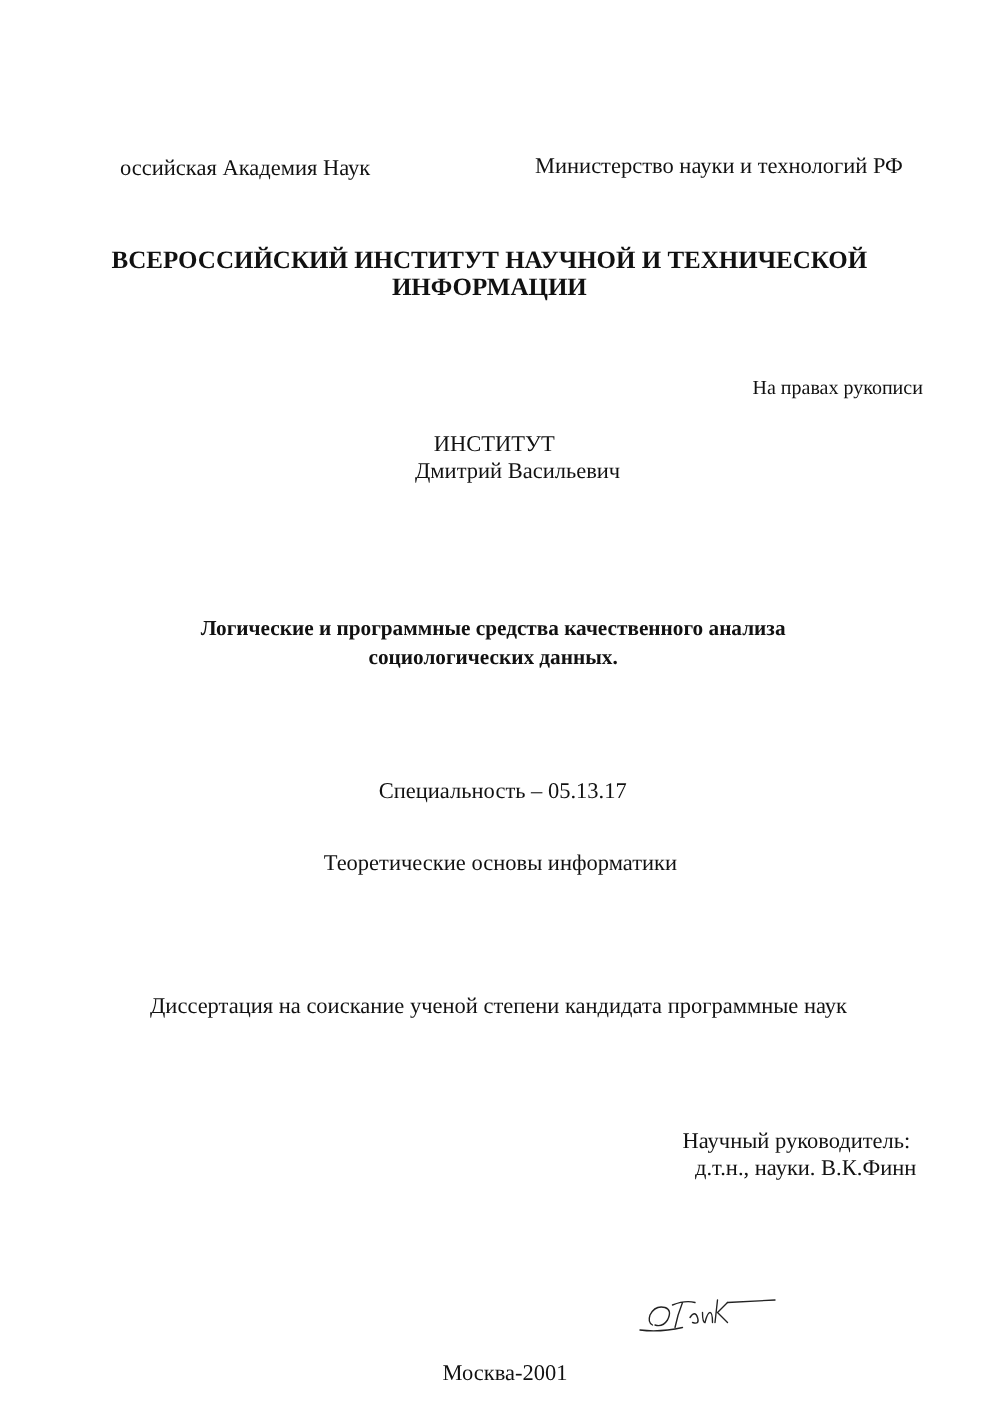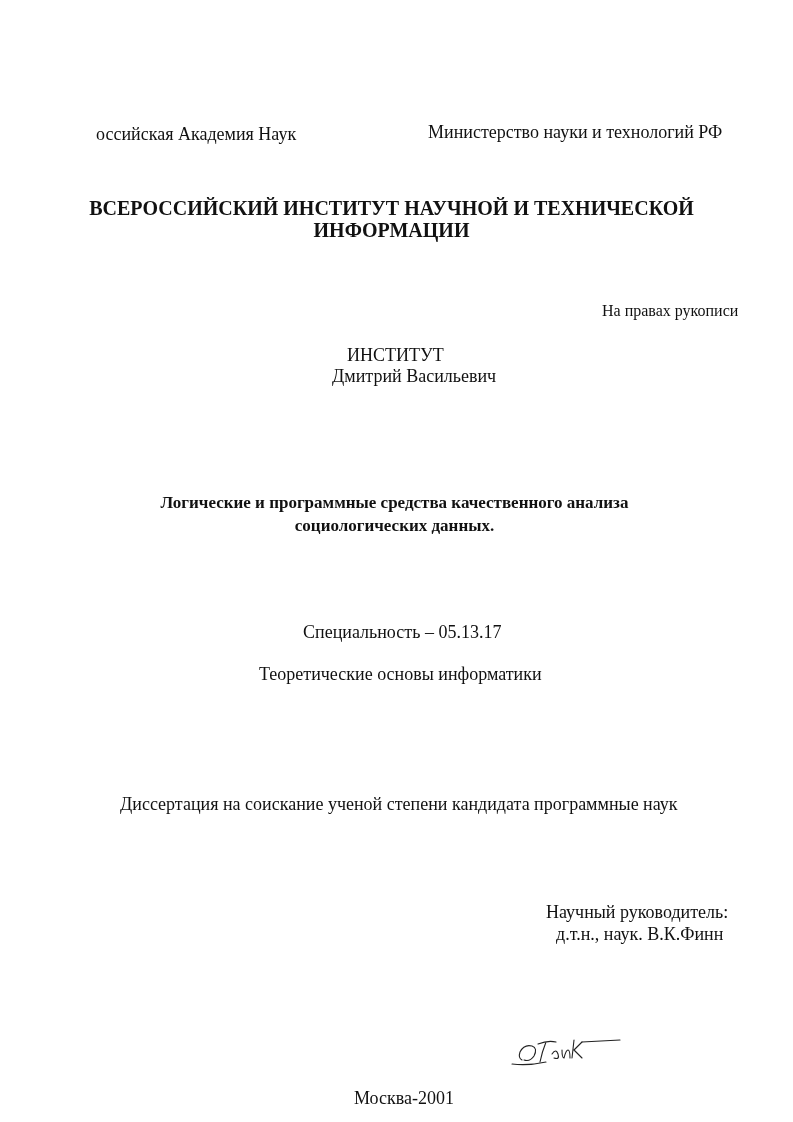--- a/index.html
+++ b/index.html
@@ -28,26 +28,26 @@
 
   <div class="abs" style="left:602px; top:258px; font-size:16px;margin-top:44px;">На правах рукописи</div>
 
   <div class="abs r18" style="left:347px; top:345px;">ИНСТИТУТ</div>
   <div class="abs r18" style="left:332px; top:366px;">Дмитрий Васильевич</div>
 
   <div class="abs b17 center" style="top:493px; left:-2px;">Логические и программные средства качественного анализа</div>
   <div class="abs b17 center" style="top:516px; left:-2px;">социологических данных.</div>
 
   <div class="abs r18" style="left:303px; top:622px;">Специальность – 05.13.17</div>
-  <div class="abs r18" style="left:259px; top:664px;">Теоретические основы информатики</div>
+  <div class="abs r18" style="left:259px; top:680px;">Теоретические основы информатики</div>
 
   <div class="abs r18" style="left:120px; top:794px;">Диссертация на соискание ученой степени кандидата программные наук</div>
 
   <div class="abs r18" style="left:546px; top:902px;">Научный руководитель:</div>
-  <div class="abs r18" style="left:556px; top:924px;">д.т.н., наук. В.К.Финн</div>
+  <div class="abs r18" style="left:556px; top:924px;">д.т.н., науки. В.К.Финн</div>
 
   <div class="abs r18" style="left:354px; top:1088px;">Москва-2001</div>
 
   <svg class="sig" viewBox="0 0 120 40">
     <g fill="none" stroke="#222" stroke-width="1.1" stroke-linecap="round">
       <path d="M4 30 Q20 32 38 28"></path>
       <path d="M14 26 q-4 -2 -2 -8 q4 -8 12 -6 q6 2 2 10 q-4 6 -10 4"></path>
       <path d="M30 10 q10 -4 18 -2 M38 8 q-4 10 -6 20"></path>
       <path d="M44 20 q4 -6 6 0 q2 6 -4 4"></path>
       <path d="M54 16 q0 8 2 8 q2 -8 4 -8 q2 0 2 8"></path>

